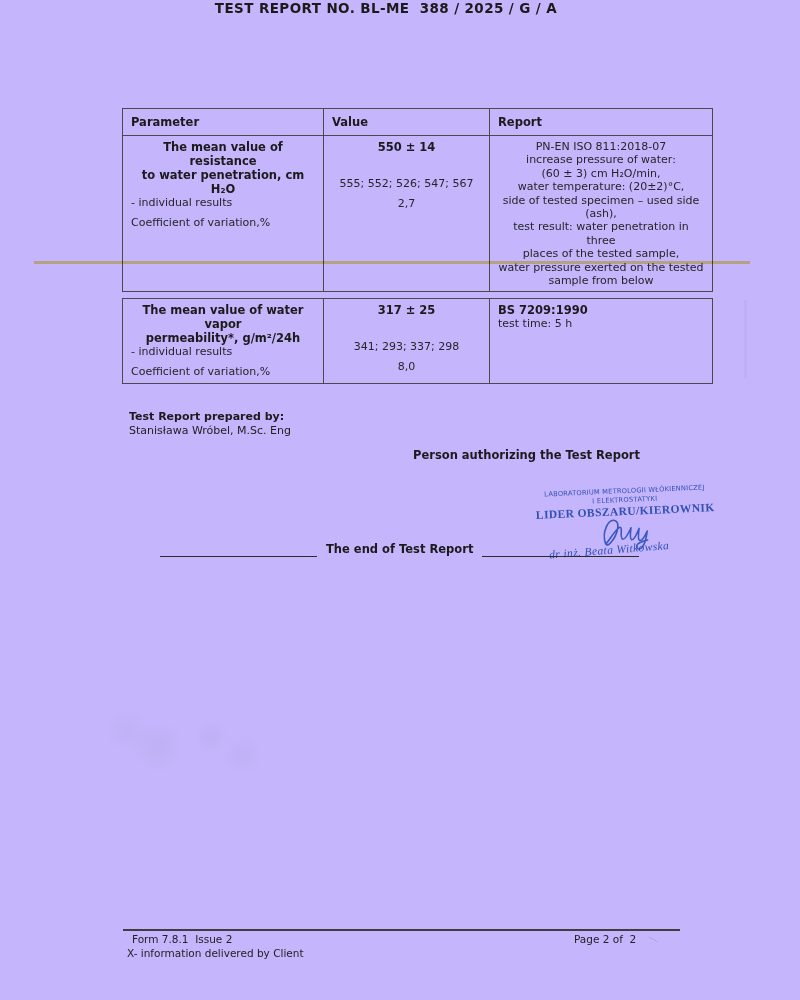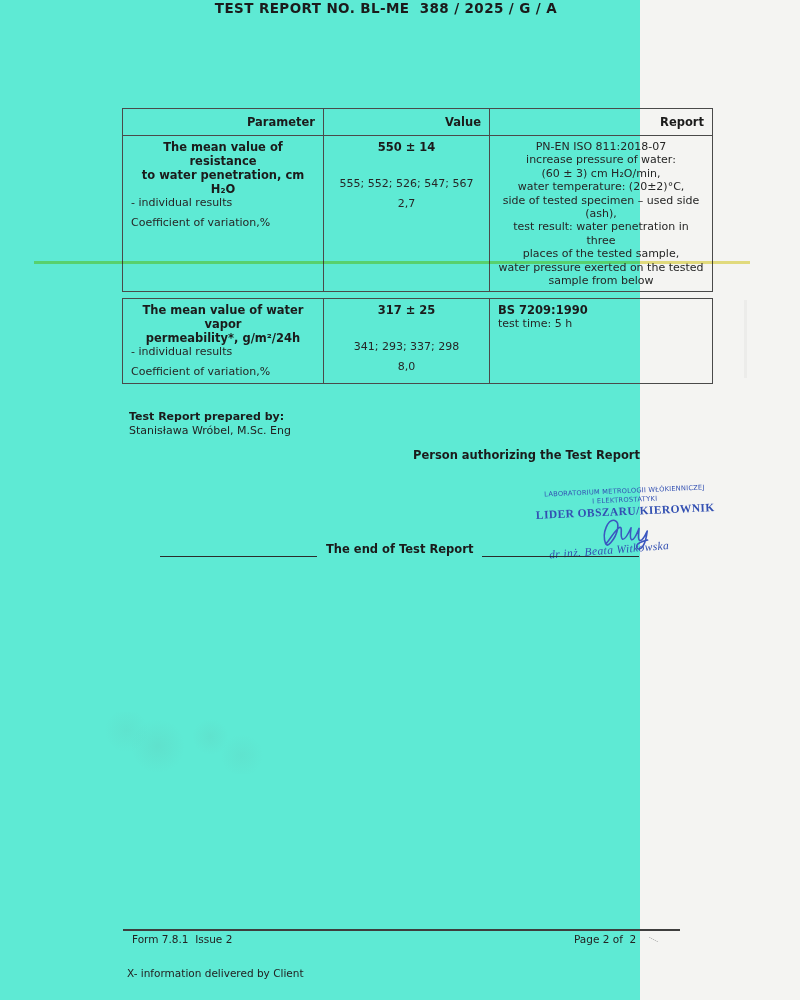--- a/index.html
+++ b/index.html
@@ -5,22 +5,22 @@
   html, body { margin: 0; padding: 0; }
   body {
     width: 800px; height: 1000px;
     background: #f4f4f2;
     font-family: "DejaVu Sans", "Liberation Sans", sans-serif;
     color: #222;
     overflow: hidden;
   }
   .page {
     position: relative;
-    width: 640px; height: 1000px;
-    background: #5eead4;
+    width: 800px; height: 1000px;
+    background: #c4b5fd;
   }
   .abs { position: absolute; }
   .pre { white-space: pre-line; text-align: center; }
   .prewrap { white-space: pre-wrap; }
   .b { font-weight: bold; text-align: center; }
 
   
   .title {
     left: 0; top: 74; width: 772px;
     text-align: center;
@@ -38,21 +38,21 @@
     font-size: 11px; color: #262626;
   }
   table.tbl-bottom { margin-top: 6px; }
   .tbl th, .tbl td {
     border: 1.2px solid #4a4a4a;
     vertical-align: top;
     padding: 4px 8px;
   }
   .tbl th {
     height: 18px; vertical-align: middle;
-    font-size: 11.5px; font-weight: bold; text-align: right;
+    font-size: 11.5px; font-weight: bold; text-align: left;
     color: #1b1b1b;
   }
   .row-main td { height: 128px; }
   .row-main2 td { height: 70px; }
   .cell-head { min-height: 37px; font-size: 11.5px; line-height: 14px; font-weight: bold; color: #1b1b1b; }
   .cell-line { line-height: 14px; }
   .cell-line + .cell-line { margin-top: 6px; }
   .value-cell { text-align: center; }
   .remarks-cell { font-size: 11px; line-height: 13.4px; padding-top: 3px; }
   .remarks-head { font-weight: bold; font-size: 11.5px; line-height: 14px; color: #1b1b1b; }
@@ -119,21 +119,21 @@
   .pen-mark {
     left: 648px; top: 939px; width: 11px; height: 0;
     border-top: 1.4px solid #9a9a9a;
     transform: rotate(28deg); border-radius: 2px;
   }
 
   
   .footer-line { left: 123px; top: 929px; width: 557px; height: 1.8px; background: #3e3e3e; }
   .footer-form { left: 132px; top: 933px; font-size: 10.5px; white-space: pre-wrap; }
   .footer-page { left: 574px; top: 933px; font-size: 10.5px; white-space: pre-wrap; }
-  .footer-note { left: 127px; top: 967px; font-size: 10.5px; }
+  .footer-note { left: 127px; top: 947px; font-size: 10.5px; }
 </style>
 </head>
 <body>
 
 <div class="page">
 
   <div class="abs title">TEST REPORT NO. BL-ME  388 / 2025 / G / A</div>
 
   <div class="abs table-wrap">
 

